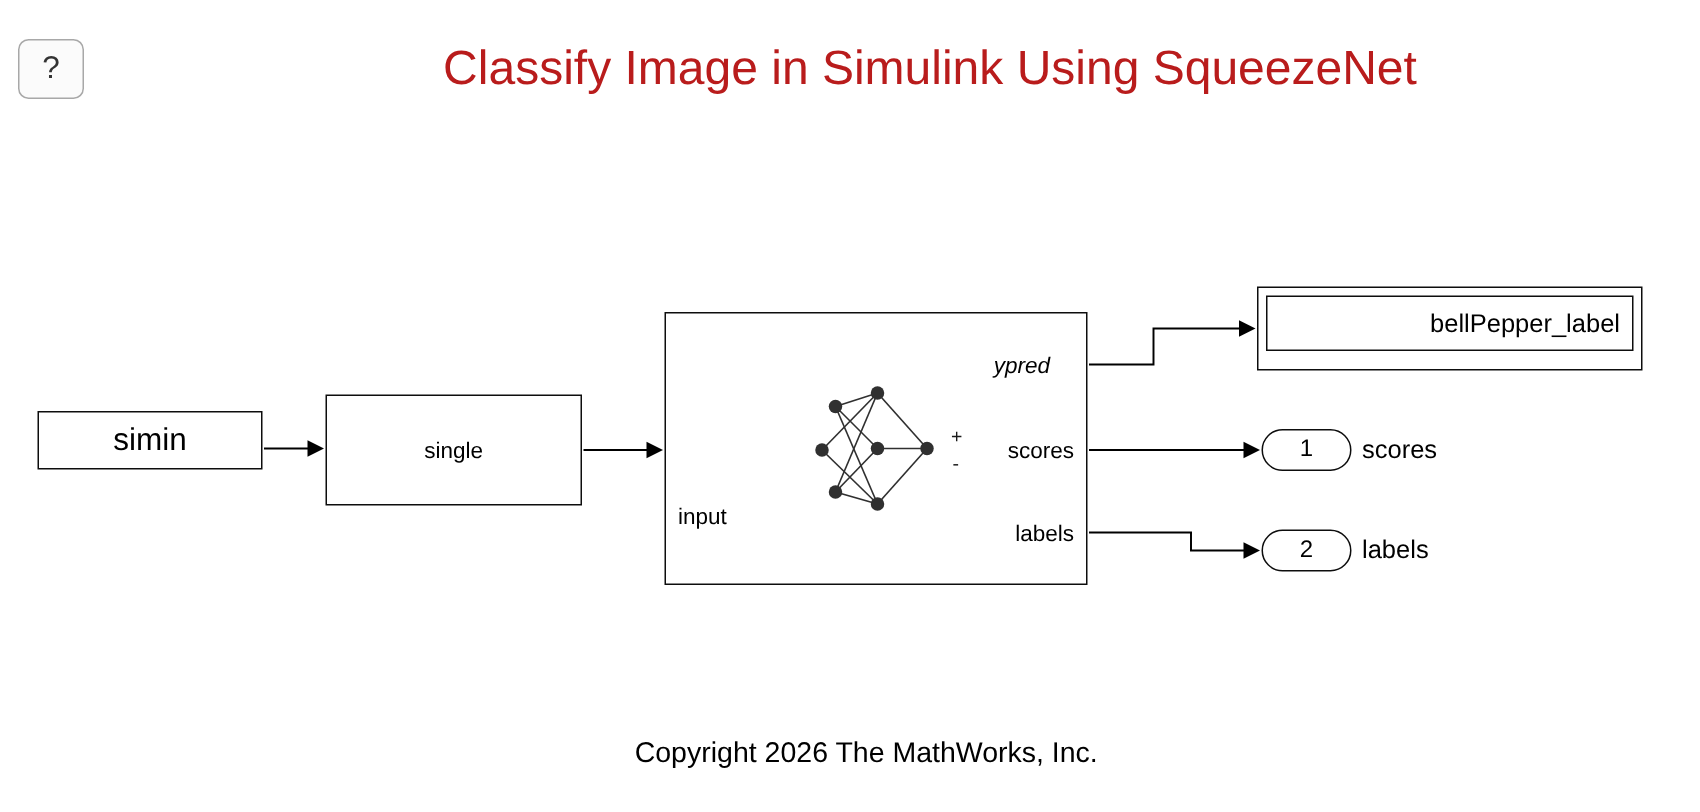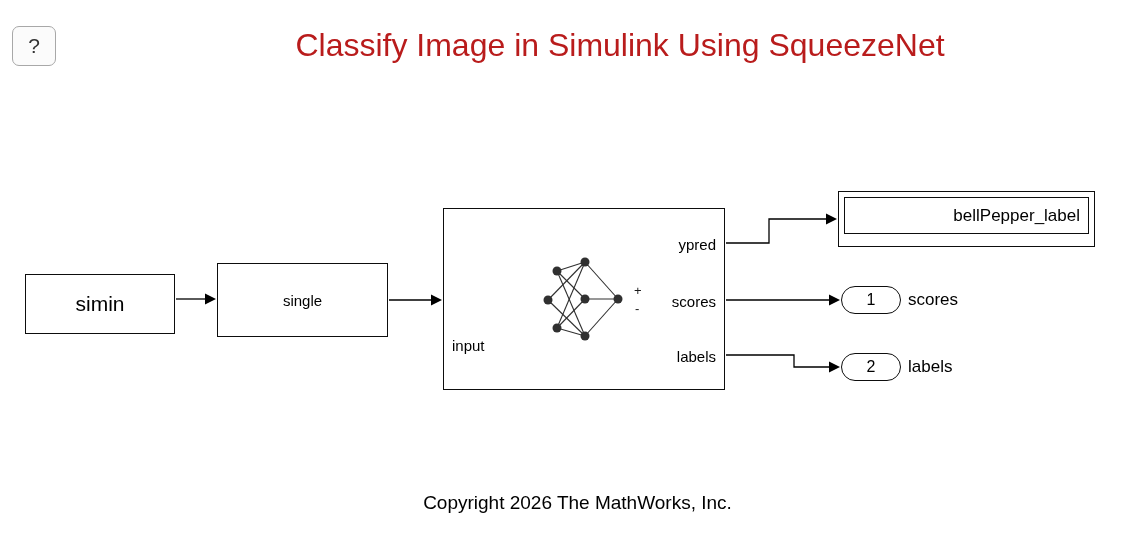--- a/index.html
+++ b/index.html
@@ -17,26 +17,26 @@
     position:absolute;left:240px;top:27px;width:760px;text-align:center;
     font-size:32px;color:#b91c1c;white-space:nowrap;
   }
   .wires{position:absolute;left:0;top:0;}
   .wire{stroke:#000;stroke-width:1.3;fill:none;}
   .arrow{fill:#000;stroke:none;}
   .block{
     position:absolute;background:#fff;border:1.5px solid #0d0d0d;box-sizing:border-box;
     display:flex;align-items:center;justify-content:center;
   }
-  .simin-block{left:25px;top:274px;width:150px;height:60px;font-size:21px;}
+  .simin-block{left:25px;top:274px;width:150px;height:39px;font-size:21px;}
   .single-block{left:217px;top:263px;width:171px;height:74px;font-size:15px;}
   .predict-block{left:443px;top:208px;width:282px;height:182px;}
   .port-label{position:absolute;font-size:15px;transform:translateY(-50%);white-space:nowrap;}
   .port-in{left:8px;top:92px;margin-top:44px;}
-  .port-ypred{right:8px;top:35px;}
+  .port-ypred{right:24px;top:35px;font-style:italic;}
   .port-scores{right:8px;top:92px;}
   .port-labels{right:8px;top:147px;}
   .net-icon{position:absolute;left:95px;top:45px;}
   .net-edge{stroke:#303030;stroke-width:1.1;}
   .net-node{fill:#303030;}
   .net-sign{font-size:13px;fill:#1a1a1a;font-family:"Liberation Sans",sans-serif;}
   .display-block{
     position:absolute;left:838px;top:191px;width:257px;height:56px;
     background:#fff;border:1.5px solid #0d0d0d;box-sizing:border-box;
   }

